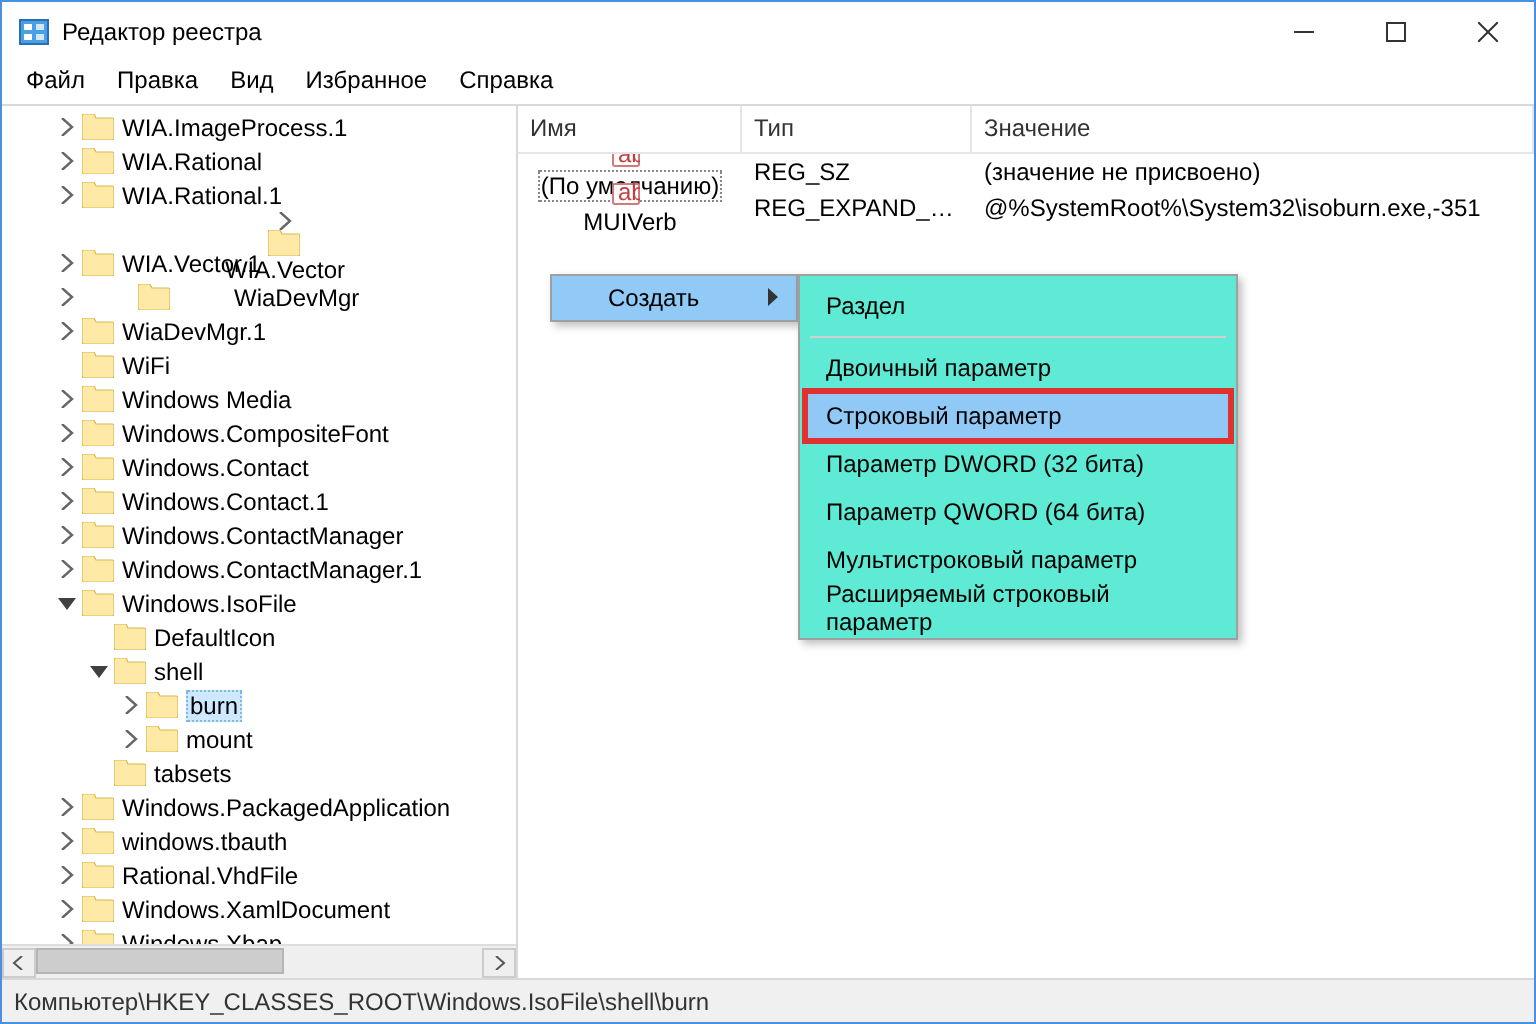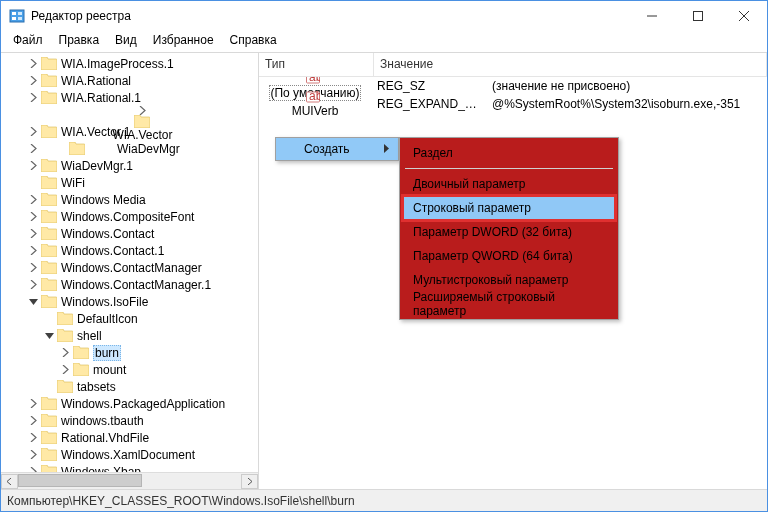--- a/index.html
+++ b/index.html
@@ -38,21 +38,21 @@
   .hs-btn { width: 17px; height: 15px; background: #efefef; border: 1px solid #ccc; display: flex; align-items: center; justify-content: center; }
   .hs-track { flex: 1; height: 15px; background: #efefef; position: relative; }
   .hs-thumb { position: absolute; left: 0; top: 0; height: 13px; width: 124px; background: #cdcdcd; border: 1px solid #b5b5b5; }
   .statusbar { height: 22px; border-top: 1px solid #d9d9d9; display: flex; align-items: center; padding: 0 6px; background: #f0f0f0; color: #333; }
   
   .ctx { position: absolute; background: #84cc16; border: 1px solid #a0a0a0; box-shadow: 2px 2px 4px rgba(0,0,0,.25); }
   .ctx.parent { left: 16px; top: 84px; width: 124px; }
   .ctx .row { height: 22px; display: flex; align-items: center; padding: 0 22px 0 28px; position: relative; }
   .ctx .row.sel { background: #91c9f7; }
   .ctx .row .arrow { position: absolute; right: 8px; }
-  .ctx.sub { left: 140px; top: 84px; width: 220px; padding: 3px; background: #b91c1c; }
+  .ctx.sub { left: 140px; top: 84px; width: 220px; padding: 3px; background: #5eead4; }
   .ctx.sub .srow { height: 24px; display: flex; align-items: center; padding: 0 10px 0 10px; }
   .ctx.sub .srow.sel { background: #90c8f6; }
   .ctx.sub .sep { height: 1px; background: #d0d0d0; margin: 3px 2px; }
   .redbox { outline: 3px solid #e03030; outline-offset: -1px; }
 </style>
 </head>
 <body>
 
 <div class="window">
 
@@ -424,20 +424,21 @@
         <div class="hs-btn">
             <svg width="7" height="7" viewBox="0 0 7 7">
               <path d="M2 0 L6 3.5 L2 7" fill="none" stroke="#555"></path>
             </svg>
           </div>
       </div>
     </div>
 
     <div class="right-pane">
       <div class="lv-header">
+        <div class="lv-col c1">Имя</div>
         <div class="lv-col c2">Тип</div>
         <div class="lv-col c3">Значение</div>
       </div>
       <div class="lv-body" id="lvbody">
           <div class="lv-row focused">
             <div class="cell cell1">
               <span class="val-icon">
                 <svg viewBox="0 0 14 14">
                   <rect x="0.5" y="2" width="13" height="10" rx="1" fill="#fff" stroke="#d07a7a"></rect>
                   <text x="3" y="10" font-size="7" fill="#c04040" font-family="Tahoma">ab</text>

